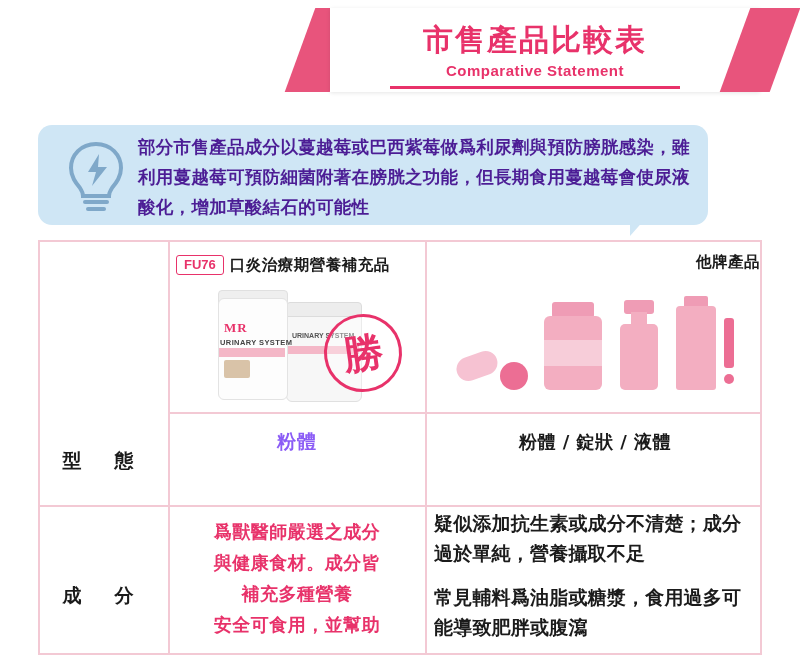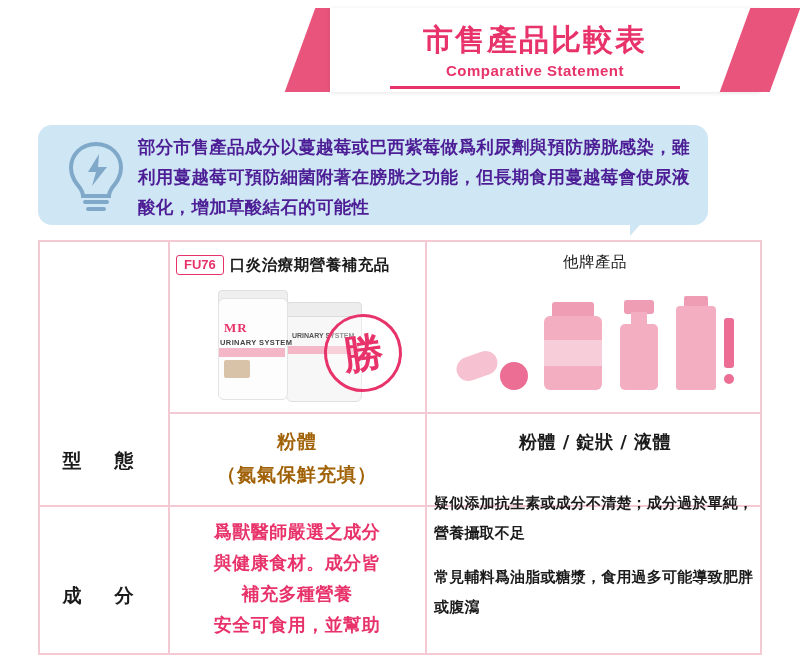--- a/index.html
+++ b/index.html
@@ -97,21 +97,21 @@
     border:1.6px solid #e8326a;color:#e8326a;font-weight:bold;
     font-size:13px;padding:1px 7px 2px 7px;border-radius:3px;
     font-family:"Liberation Sans",sans-serif;
     margin-right:6px;
   }
   .head-fu76-text{
     font-size:15.5px;color:#1b1b1b;font-weight:bold;letter-spacing:0.5px;
   }
   .head-other{
     position:absolute;left:430px;top:252px;width:330px;
-    text-align:center;font-size:15.5px;color:#1b1b1b;font-weight:normal;letter-spacing:0.5px;
+    text-align:right;font-size:15.5px;color:#1b1b1b;font-weight:bold;letter-spacing:0.5px;
   }
 
   
   .prod-photo{
     position:absolute;left:200px;top:288px;width:200px;height:115px;
   }
   .bottle-a{
     position:absolute;left:18px;top:10px;width:68px;height:100px;
     background:#fdfdfd;border:1px solid #e3e3e3;border-radius:6px;
   }
@@ -203,33 +203,33 @@
   .row-label{
     position:absolute;left:40px;width:116px;text-align:center;
     font-size:19px;font-weight:bold;color:#1b1b1b;letter-spacing:7px;
     text-indent:7px;
   }
   .row1-label{top:448px;}
   .row2-label{top:563px;margin-top:20px;}
 
   .cell-left-1{
     position:absolute;left:176px;top:425px;width:242px;text-align:center;
-    font-size:19px;font-weight:bold;color:#a16207;line-height:33px;letter-spacing:1px;
+    font-size:19px;font-weight:bold;color:#8b5cf6;line-height:33px;letter-spacing:1px;
   }
   .cell-right-1{
     position:absolute;left:432px;top:425px;width:326px;text-align:center;
     font-size:18px;font-weight:bold;color:#1b1b1b;line-height:33px;letter-spacing:0.5px;
   }
   .cell-left-2{
     position:absolute;left:176px;top:516px;width:242px;text-align:center;
     font-size:18px;font-weight:bold;color:#e8326a;line-height:31px;letter-spacing:0.5px;
   }
   .cell-right-2{
-    position:absolute;left:434px;top:488px;width:324px;
-    font-size:15px;font-weight:bold;color:#1b1b1b;line-height:30px;letter-spacing:0.2px;
+    position:absolute;left:434px;top:508px;width:324px;
+    font-size:19px;font-weight:bold;color:#1b1b1b;line-height:30px;letter-spacing:0.2px;
   }
   .cell-right-2 p{margin:0;}
   .cell-right-2 .gap{height:14px;}
 </style>
 </head>
 <body>
 
 <div class="banner">
   <div class="ribbon-left-dark"></div>
   <div class="ribbon-left-light"></div>
@@ -291,21 +291,20 @@
   <div class="dropper"></div>
   <div class="tube-cap"></div>
   <div class="tube"></div>
   <div class="excl"></div>
   <div class="excl-dot"></div>
 </div>
 
 <div class="row-label row1-label">型　態</div>
 <div class="cell-left-1">
   <div>粉體</div>
-  <div>（氮氣保鮮充填）</div>
 </div>
 <div class="cell-right-1">
   <div>粉體 / 錠狀 / 液體</div>
 </div>
 
 <div class="row-label row2-label">成　分</div>
 <div class="cell-left-2">
   <div>爲獸醫師嚴選之成分</div>
   <div>與健康食材。成分皆</div>
   <div>補充多種營養</div>

